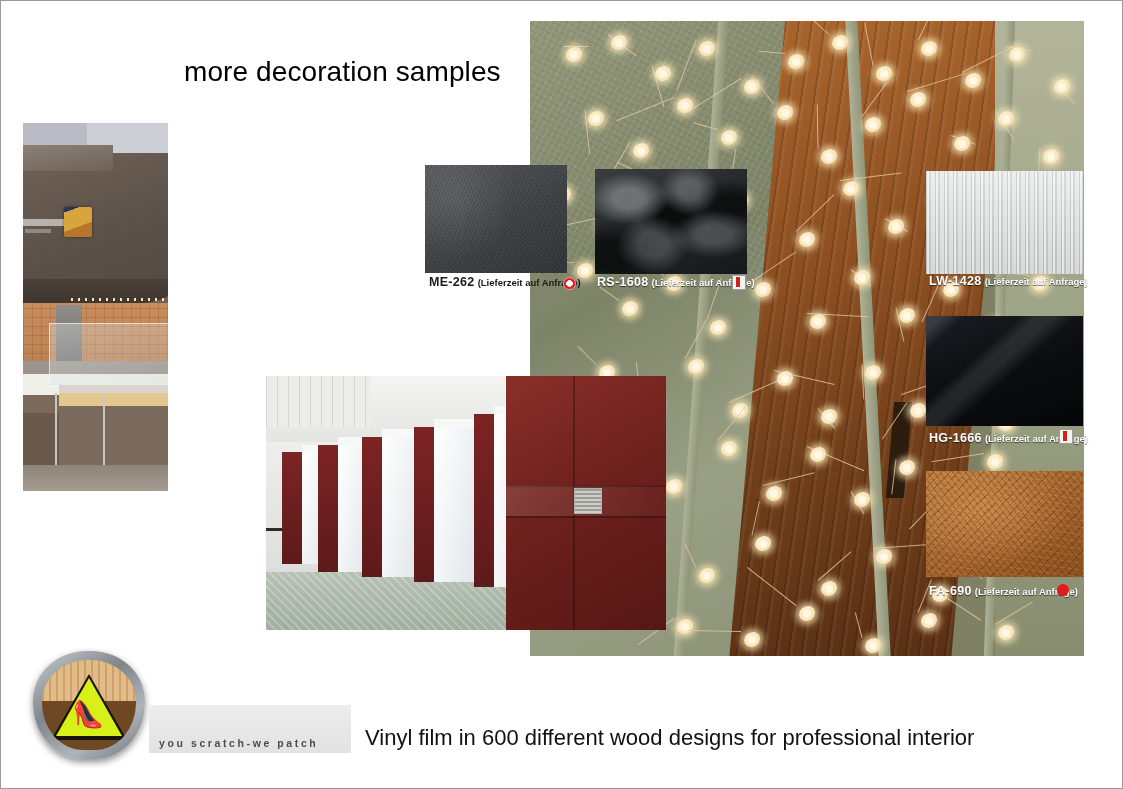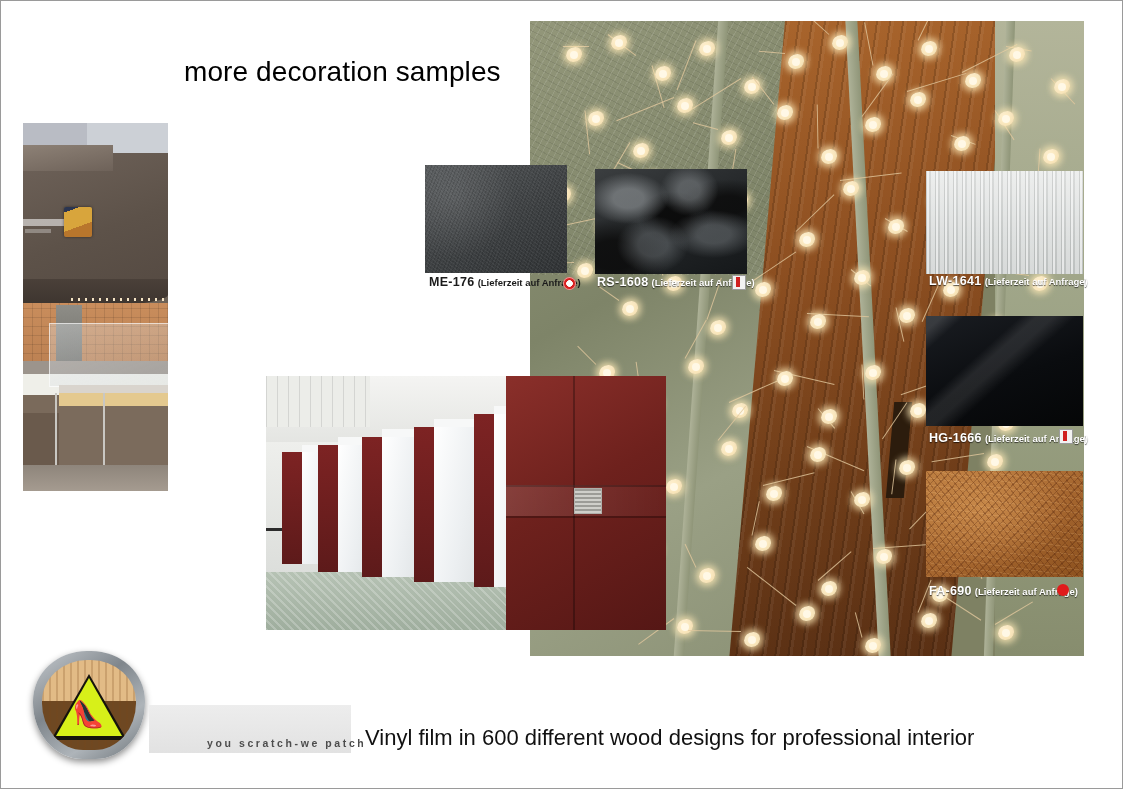--- a/index.html
+++ b/index.html
@@ -194,21 +194,21 @@
         width:0;height:0;border-left:38px solid transparent;border-right:38px solid transparent;
         border-bottom:66px solid #15130c;}
   .logo-shoe{position:absolute;left:50%;top:60%;transform:translate(-50%,-50%);
         font-size:26px;line-height:1;color:#14120b;}
   .logo-textbox{position:absolute;left:118px;top:56px;width:202px;height:48px;
         background:linear-gradient(180deg,#ededed,#e2e2e2);}
   .logo-word{position:absolute;left:126px;top:56px;width:192px;
         font-family:"DejaVu Sans Mono", monospace;font-size:27px;font-weight:bold;
         letter-spacing:2px;color:#6e6e6e;}
   .logo-tag{position:absolute;left:128px;top:88px;width:192px;
-        font-size:10.5px;font-weight:bold;letter-spacing:2.6px;color:#4d4d4d;margin-left:48px;}
+        font-size:10.5px;font-weight:bold;letter-spacing:2.6px;color:#4d4d4d;}
 
   
   #title-bar{position:absolute;left:358px;top:669px;width:735px;height:42px;
         background:#c8c8c8;}
   #title-text{position:absolute;left:0;top:0;width:100%;height:100%;
         display:flex;align-items:center;padding-left:38px;box-sizing:border-box;
         color:#ffffff;font-size:31px;font-weight:bold;letter-spacing:.2px;
         white-space:pre;}
   #subtitle{position:absolute;left:364px;top:724px;width:730px;
         color:#111;font-size:22px;font-weight:400;white-space:nowrap;}
@@ -436,39 +436,39 @@
       <div class="seam" style="left:0;top:55%;width:100%;height:2px"></div>
     </div>
     <div class="cor-band"></div>
     <div class="cor-vent"></div>
   </div>
 
   <div class="swatch-wrap" id="sw-me431" style="left:424px;top:164px;width:142px;height:108px;">
     <div class="swatch"></div>
   </div>
   <div class="swatch-label label-dark" style="left:428px;top:274px;">
-    <span class="code">ME-176</span>
+    <span class="code">ME-262</span>
     <span class="note">(Lieferzeit auf  Anfrage)</span>
   </div>
   <span class="icon-gear" style="position:absolute;left:562px;top:276px;"></span>
 
   <div class="swatch-wrap" id="sw-rs1194" style="left:594px;top:168px;width:152px;height:105px;">
     <div class="swatch"></div>
   </div>
   <div class="swatch-label" style="left:596px;top:274px;">
     <span class="code">RS-1608</span>
     <span class="note">(Lieferzeit auf Anfrage)</span>
   </div>
   <span class="icon-note" style="position:absolute;left:731px;top:274px;"></span>
 
   <div class="swatch-wrap" id="sw-lw1085" style="left:925px;top:170px;width:157px;height:103px;">
     <div class="swatch"></div>
   </div>
   <div class="swatch-label" style="left:928px;top:273px;">
-    <span class="code">LW-1641</span>
+    <span class="code">LW-1428</span>
     <span class="note">(Lieferzeit auf Anfrage)</span>
   </div>
 
   <div class="swatch-wrap" id="sw-hg1201" style="left:925px;top:315px;width:157px;height:110px;">
     <div class="swatch"></div>
   </div>
   <div class="swatch-label" style="left:928px;top:430px;">
     <span class="code">HG-1666</span>
     <span class="note">(Lieferzeit auf Anfrage)</span>
   </div>

